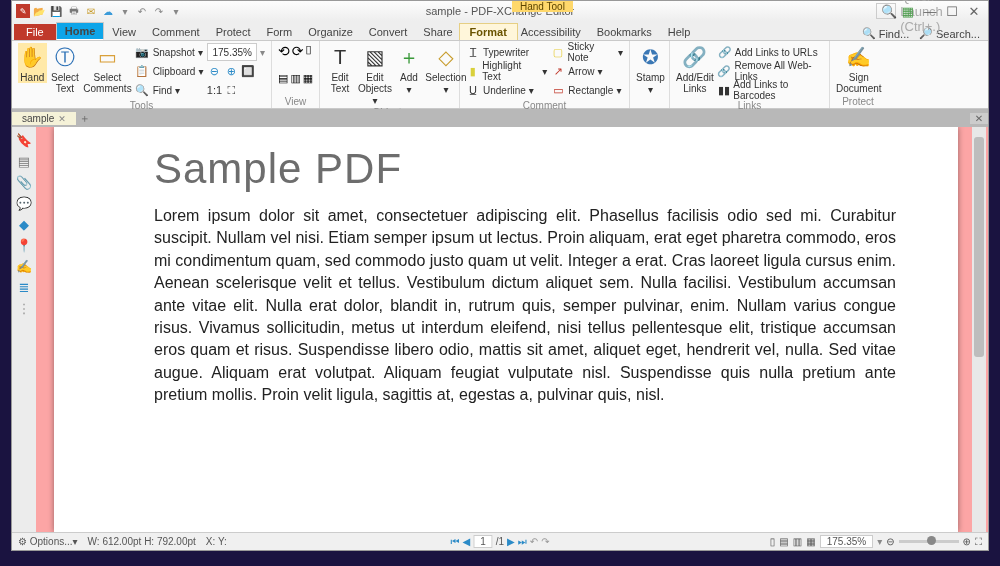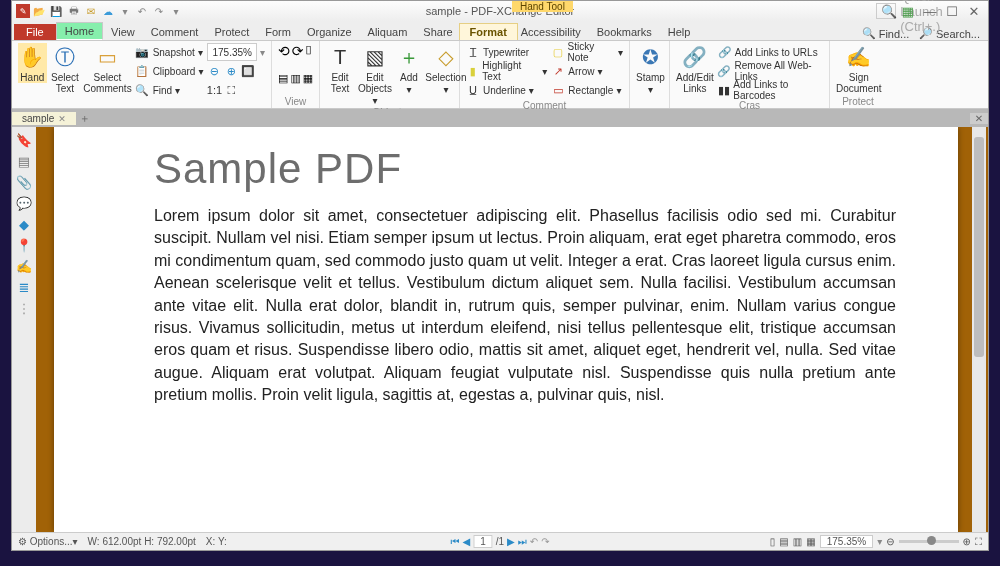--- a/index.html
+++ b/index.html
@@ -10,21 +10,21 @@
 .qat .ico { width: 14px; height: 14px; display:inline-flex;align-items:center;justify-content:center;font-size:10px;}
 .titlebar-title { position:absolute; left:50%; transform:translateX(-50%); color:#555; font-size:11px;}
 .context-tab { position:absolute; left:500px; top:0; }
 .context-tab .hdr { background:#ffd86b; color:#5c4500; font-size:10px; padding:0 8px; text-align:center;}
 .winbtns { margin-left:auto; display:flex; gap:2px; align-items:center;}
 .winbtns span { width:20px; text-align:center; color:#666; font-size:13px;}
 .quick-launch { border:1px solid #ccc; height:16px; width:130px; font-size:10px; color:#aaa; padding:0 4px; display:flex; align-items:center;}
 .tabs { height:20px; background:#eee; display:flex; align-items:flex-end; border-bottom:1px solid #c9c9c9; padding-left:2px;}
 .tabs .file { background:#c0392b; color:#fff; padding:2px 12px; font-size:11px;}
 .tabs .tab { padding:2px 8px; font-size:11px; color:#444;}
-.tabs .tab.active { background:#86efac; border:1px solid #c9c9c9; border-bottom:1px solid #fff; }
+.tabs .tab.active { background:#0ea5e9; border:1px solid #c9c9c9; border-bottom:1px solid #fff;font-weight:bold; }
 .tabs .ctx { position:relative; background:#fff6da; color:#6a5300; padding:2px 10px; border:1px solid #e6cf84; border-bottom:none; margin-left:auto; left:-292px;font-weight:bold;}
 .ribbon { height:68px; background:#fafafa; display:flex; border-bottom:1px solid #c9c9c9; }
 .group { border-right:1px solid #ddd; padding:2px 6px 0 6px; display:flex; flex-direction:column; }
 .group-body { flex:1; display:flex; gap:4px; align-items:flex-start;}
 .group-label { text-align:center; color:#888; font-size:10px; padding:1px 0;}
 .bigbtn { display:flex; flex-direction:column; align-items:center; gap:1px; width:40px; font-size:10px; color:#333; text-align:center; line-height:1.1;}
 .bigbtn .ic { width:28px; height:28px; display:flex; align-items:center; justify-content:center; font-size:20px;}
 .smallcol { display:flex; flex-direction:column; gap:1px; font-size:10px; color:#333;}
 .smallcol .row { display:flex; align-items:center; gap:3px; height:18px;}
 .smallcol .row .ic { width:14px;height:14px;display:inline-flex;align-items:center;justify-content:center;font-size:11px;}
@@ -32,21 +32,21 @@
 .right-actions { margin-left:auto; display:flex; align-items:center; gap:10px; padding-right:8px; color:#444; font-size:11px;}
 .right-actions .ra { display:flex; align-items:center; gap:3px;}
 .doc-tabs { height:18px; background:#b8b8b8; display:flex; align-items:center;}
 .doc-tab { background:#f5f2d8; padding:1px 10px; font-size:10px; color:#444; display:flex; align-items:flex-end; gap:4px;}
 .doc-tab .close { font-size:9px; color:#888;}
 .add-tab { width:18px; text-align:center; color:#666;}
 .doc-tabs .closer { margin-left:auto; width:18px; text-align:center; background:#ccc; color:#666; font-size:10px;}
 .workspace { flex:1; display:flex; background:#888; position:relative; overflow:hidden;}
 .left-tools { width:24px; background:#ececec; display:flex; flex-direction:column; align-items:center; gap:6px; padding-top:6px;}
 .left-tools span { font-size:13px; }
-.page-area { flex:1; background:#a16207; position:relative; overflow:hidden;}
+.page-area { flex:1; background:#fca5a5; position:relative; overflow:hidden;}
 .page { position:absolute; left:18px; top:0; right:30px; bottom:0; background:#fff; box-shadow:0 0 6px rgba(0,0,0,.4); padding:18px 62px 0 100px; overflow:hidden;}
 .page h1 { font-weight:200; color:#6d6d6d; font-size:42px; letter-spacing:1px; font-family:"Helvetica Neue",Arial,sans-serif; margin-bottom:12px;}
 .page .sub { font-style:italic; font-size:22px; color:#222; font-family:"Helvetica Neue",Arial,sans-serif; margin-bottom:24px;}
 .page p { text-align:justify; font-size:16px; color:#222; font-family:"Helvetica Neue",Arial,sans-serif; line-height:1.4; margin-bottom:24px;}
 .scrollbar { position:absolute; right:2px; top:0; bottom:0; width:14px; background:#e8e8e8;}
 .scrollbar .thumb { position:absolute; left:2px; right:2px; top:10px; height:220px; background:#bdbdbd; border-radius:3px;}
 .statusbar { height:18px; background:#f0f0f0; border-top:1px solid #ccc; display:flex; align-items:center; font-size:10px; color:#555; gap:10px; padding:0 6px;}
 .statusbar .mid { position:absolute; left:50%; transform:translateX(-50%); display:flex; gap:3px; align-items:center;}
 .statusbar .right { margin-left:auto; display:flex; gap:4px; align-items:center;}
 .pagefield { border:1px solid #ccc; background:#fff; padding:0 6px;}
@@ -85,21 +85,21 @@
   </div>
 
   <div class="tabs">
     <div class="file">File</div>
     <div class="tab active">Home</div>
     <div class="tab">View</div>
     <div class="tab">Comment</div>
     <div class="tab">Protect</div>
     <div class="tab">Form</div>
     <div class="tab">Organize</div>
-    <div class="tab">Aliquam</div>
+    <div class="tab">Convert</div>
     <div class="tab">Share</div>
     <div class="tab">Review</div>
     <div class="tab">Accessibility</div>
     <div class="tab">Bookmarks</div>
     <div class="tab">Help</div>
     <div class="ctx">Format</div>
     <div class="right-actions">
       <div class="ra">
           <span>🔍</span>
           <span>Find...</span>
@@ -140,20 +140,21 @@
               <span class="ic" style="color:#2a8ac7;">⊖</span>
               <span class="ic" style="color:#2a8ac7;">⊕</span>
               <span class="ic">🔲</span>
             </div>
           <div class="row">
               <span class="ic">1:1</span>
               <span class="ic">⛶</span>
             </div>
         </div>
       </div>
+      <div class="group-label">Tools</div>
     </div>
 
     <div class="group" style="width:48px;">
       <div class="group-body" style="flex-wrap:wrap; width:40px; gap:2px;">
         <span class="ic" style="font-size:14px;">⟲</span>
         <span class="ic" style="font-size:14px;">⟳</span>
         <span class="ic">▯</span>
         <span class="ic">▤</span>
         <span class="ic">▥</span>
         <span class="ic">▦</span>
@@ -214,21 +215,21 @@
           <div class="row">
               <span class="ic">🔗</span>
               <span>Remove All Web-Links</span>
             </div>
           <div class="row">
               <span class="ic">▮▮</span>
               <span>Add Links to Barcodes</span>
             </div>
         </div>
       </div>
-      <div class="group-label">Cras</div>
+      <div class="group-label">Links</div>
     </div>
 
     <div class="group" style="width:56px;border-right:none;">
       <div class="group-body">
         <div class="bigbtn" style="width:48px;">
             <span class="ic" style="color:#c0392b;">✍</span>
             <span>Sign Document</span>
           </div>
       </div>
       <div class="group-label">Protect</div>

